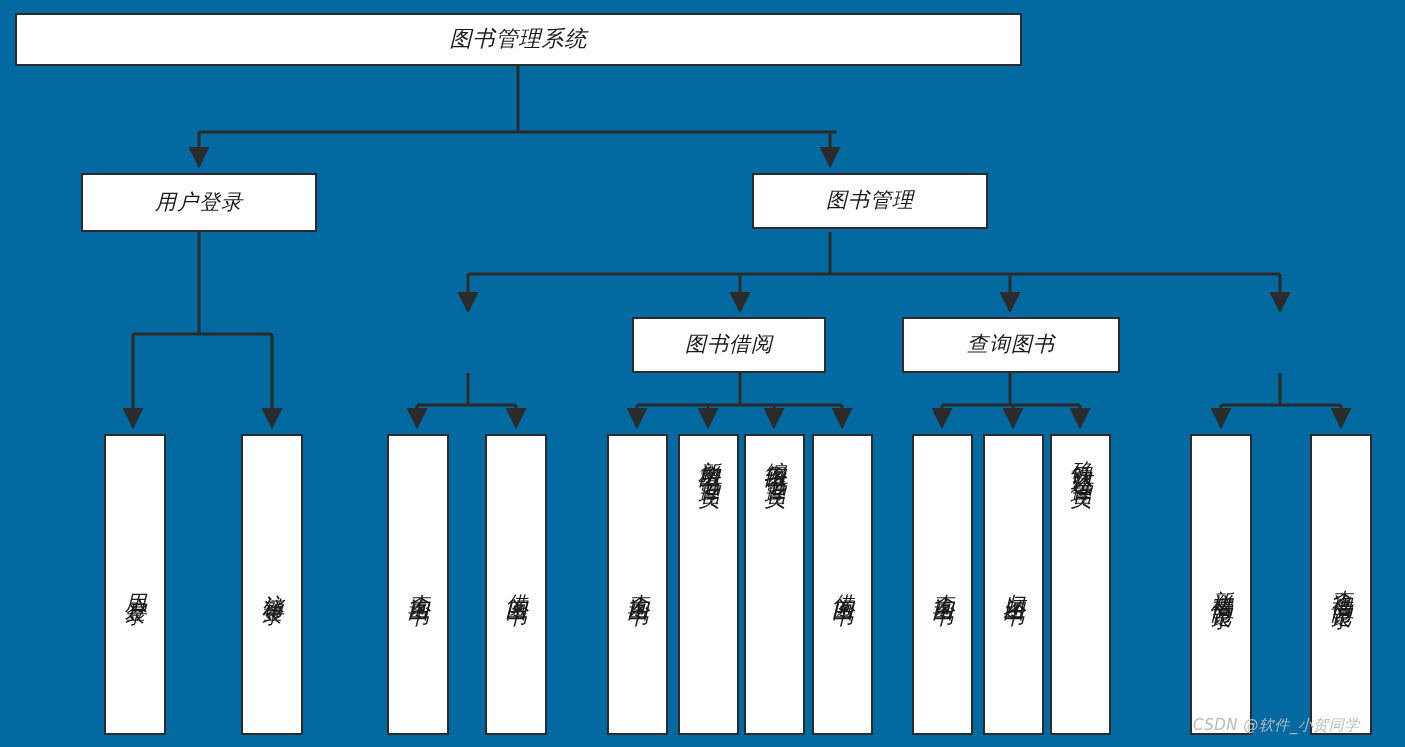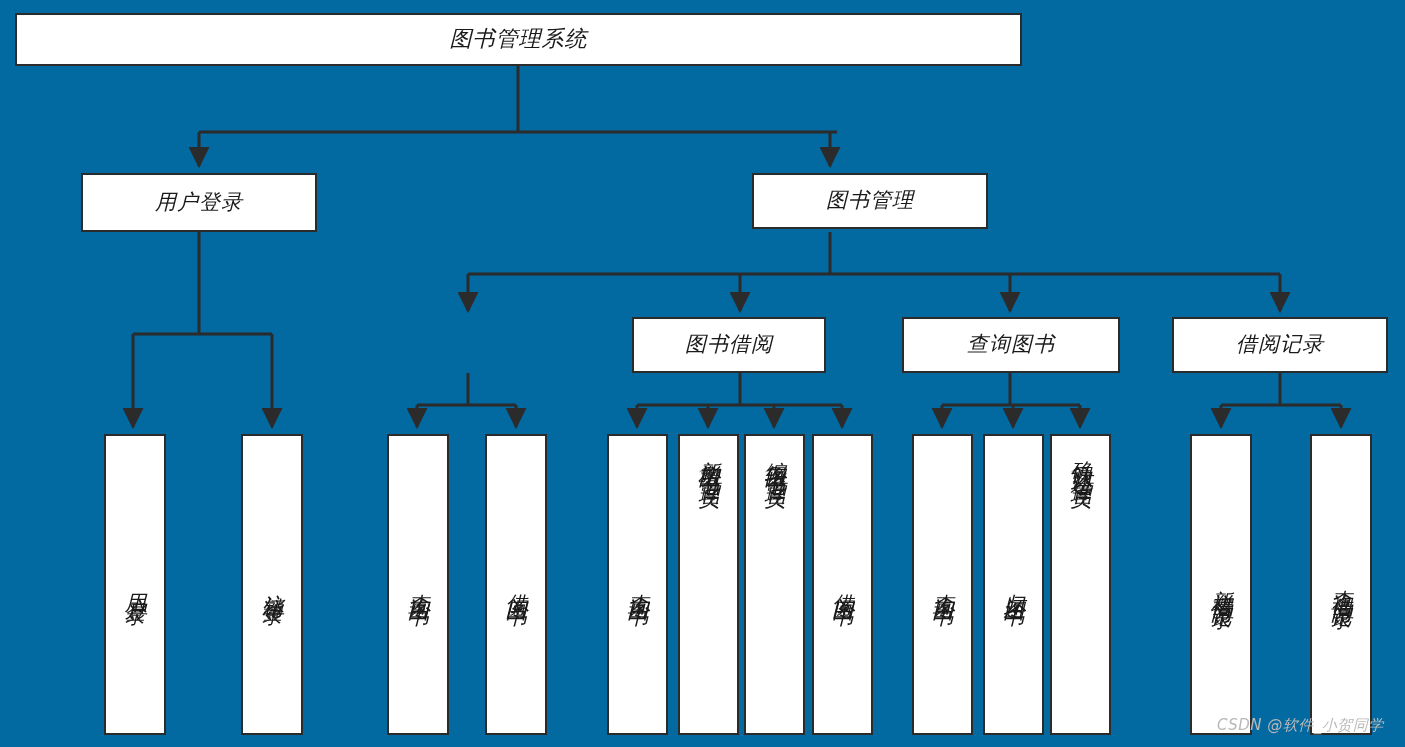--- a/index.html
+++ b/index.html
@@ -59,21 +59,20 @@
   }
   .node.vert.top-align {
     justify-content: flex-start;
   }
   .watermark {
     position: absolute;
     font-size: 15px;
     color: #b9b9b9;
     white-space: nowrap;
     letter-spacing: 0.5px;
-    margin-left: 24px;
   }
 </style>
 </head>
 <body>
 
 <div id="canvas" style="background: #0369a1; font-style: italic;">
 
   <svg id="edges" viewBox="0 0 1405 747" xmlns="http://www.w3.org/2000/svg">
     <defs>
       <marker id="arrow" viewBox="0 0 10 10" refX="9" refY="5" markerWidth="7" markerHeight="7" orient="auto-start-reverse">
@@ -125,21 +124,20 @@
     </g>
   </svg>
 
   <div class="node horiz root" style="left: 15px; top: 13px; width: 1007px; height: 53px; border-color: rgb(43, 43, 43); color: rgb(26, 26, 26);">图书管理系统</div>
 
   <div class="node horiz" style="left: 81px; top: 173px; width: 236px; height: 59px; border-color: rgb(43, 43, 43); color: rgb(26, 26, 26);">用户登录</div>
   <div class="node horiz" style="left: 712px; top: 173px; width: 236px; height: 56px; border-color: rgb(43, 43, 43); color: rgb(26, 26, 26); margin-left: 40px;">图书管理</div>
 
   <div class="node horiz" style="left: 632px; top: 317px; width: 194px; height: 56px; border-color: rgb(43, 43, 43); color: rgb(26, 26, 26);">图书借阅</div>
   <div class="node horiz" style="left: 902px; top: 317px; width: 218px; height: 56px; border-color: rgb(43, 43, 43); color: rgb(26, 26, 26);">查询图书</div>
-  <div class="node horiz" style="left: 1172px; top: 317px; width: 216px; height: 56px; border-color: rgb(43, 43, 43); color: rgb(26, 26, 26);">借阅记录</div>
 
   <div class="node vert" style="left: 104px; top: 434px; width: 62px; height: 301px; border-color: rgb(43, 43, 43); color: rgb(26, 26, 26);">用户登录</div>
   <div class="node vert" style="left: 241px; top: 434px; width: 62px; height: 301px; border-color: rgb(43, 43, 43); color: rgb(26, 26, 26);">注销登录</div>
   <div class="node vert" style="left: 387px; top: 434px; width: 62px; height: 301px; border-color: rgb(43, 43, 43); color: rgb(26, 26, 26);">查询图书</div>
   <div class="node vert" style="left: 485px; top: 434px; width: 62px; height: 301px; border-color: rgb(43, 43, 43); color: rgb(26, 26, 26);">借阅图书</div>
   <div class="node vert" style="left: 607px; top: 434px; width: 61px; height: 301px; border-color: rgb(43, 43, 43); color: rgb(26, 26, 26);">查询图书</div>
   <div class="node vert top-align" style="left: 678px; top: 434px; width: 61px; height: 301px; border-color: rgb(43, 43, 43); color: rgb(26, 26, 26);">新增图书（管理员）</div>
   <div class="node vert top-align" style="left: 744px; top: 434px; width: 61px; height: 301px; border-color: rgb(43, 43, 43); color: rgb(26, 26, 26);">编辑图书（管理员）</div>
   <div class="node vert" style="left: 812px; top: 434px; width: 61px; height: 301px; border-color: rgb(43, 43, 43); color: rgb(26, 26, 26);">借阅图书</div>
   <div class="node vert" style="left: 912px; top: 434px; width: 61px; height: 301px; border-color: rgb(43, 43, 43); color: rgb(26, 26, 26);">查询图书</div>

